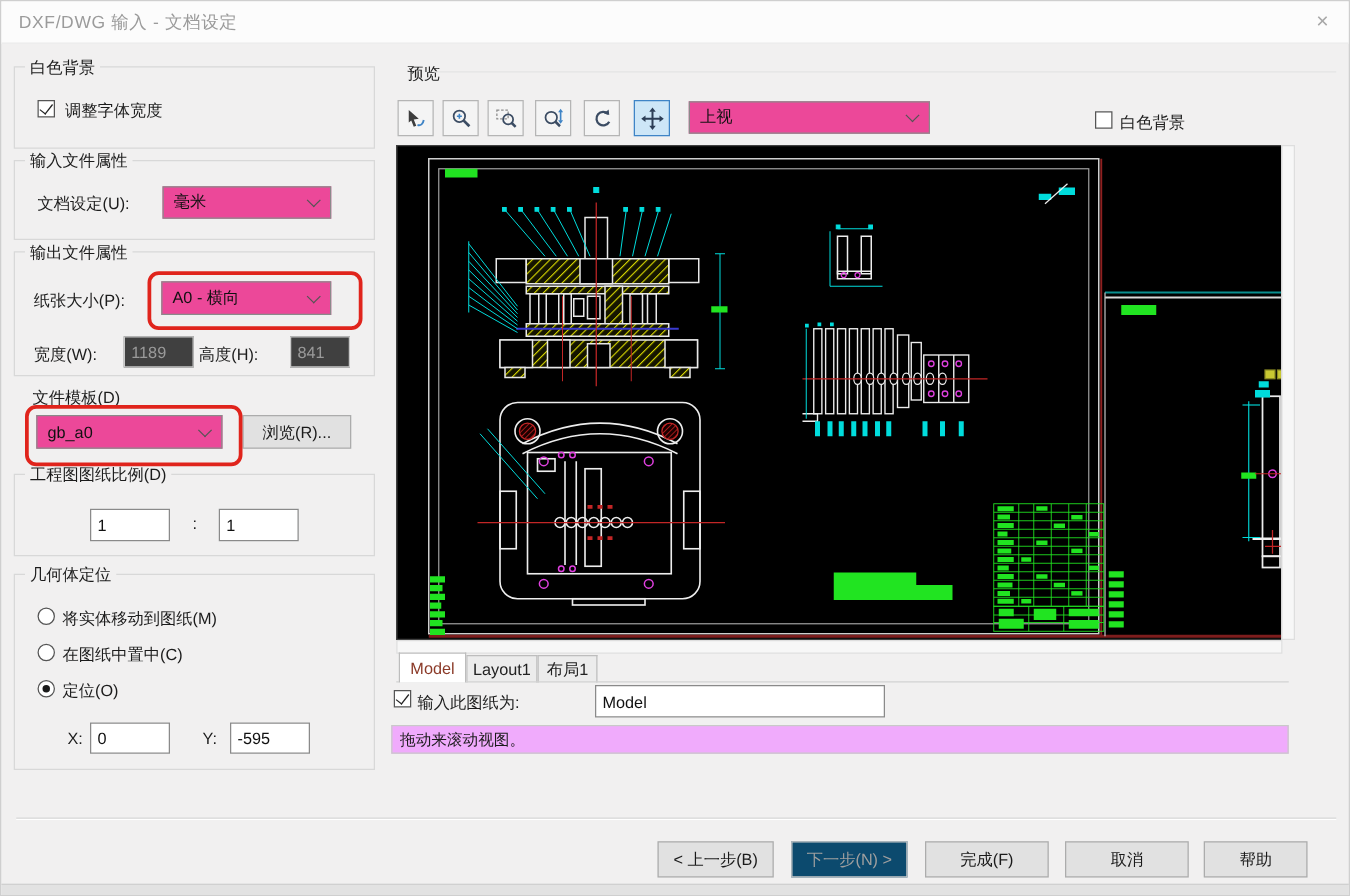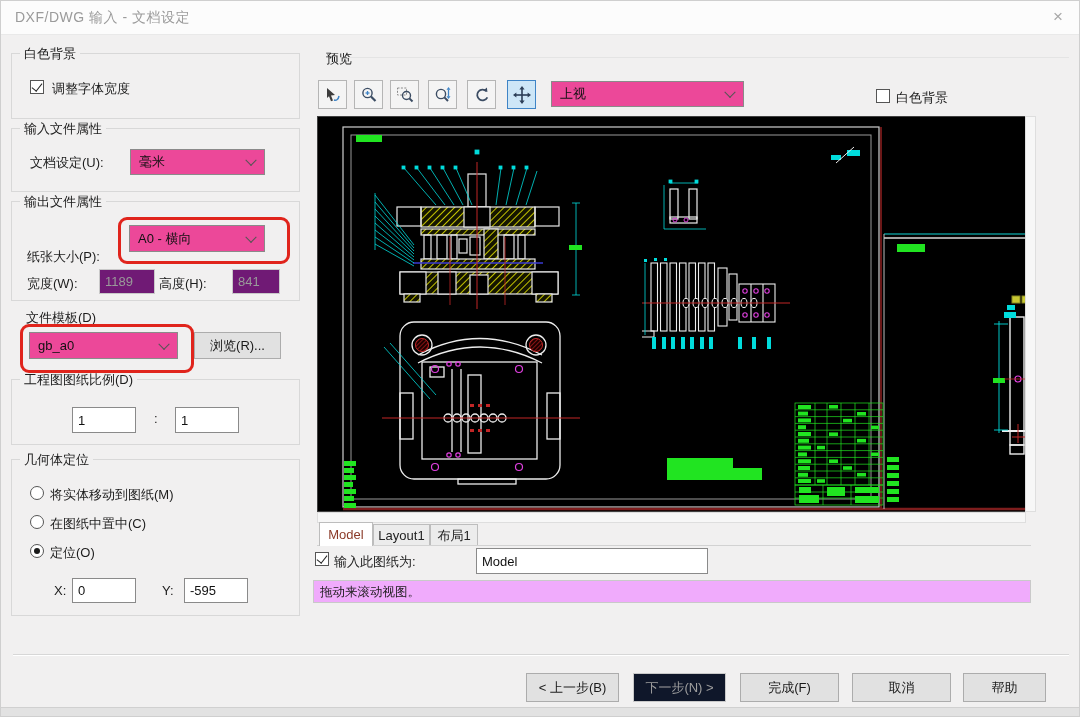--- a/index.html
+++ b/index.html
@@ -7,38 +7,38 @@
   .titlebar{position:absolute;left:0;top:0;right:0;height:33px;background:#fcfcfc;border-bottom:1px solid #e9e9e9;}
   .title{position:absolute;left:14px;top:8px;font-size:14px;color:#9b9b9b;letter-spacing:.5px;white-space:nowrap;}
   .close{position:absolute;right:16px;top:6px;font-size:17px;color:#a8a8a8;cursor:default;}
   .group{position:absolute;border:1px solid #d8d8d8;}
   .legend{position:absolute;top:-9px;left:8px;background:#f1f0f0;padding:0 4px;font-size:13px;color:#1c1c1c;white-space:nowrap;}
   .lbl{position:absolute;font-size:13px;color:#1c1c1c;white-space:nowrap;}
   .select{position:absolute;background:#ec4899;border:1px solid #8a8a8a;box-sizing:border-box;font-size:13px;color:#111;}
   .select .val{position:absolute;left:8px;top:50%;transform:translateY(-52%);white-space:nowrap;}
   .chev{position:absolute;right:9px;top:50%;width:7px;height:7px;border-right:1.4px solid #555;border-bottom:1.4px solid #555;transform:translateY(-72%) rotate(45deg);}
   .tinput{position:absolute;border:1px solid #8a8a8a;background:#fff;font-size:13px;color:#111;padding:2px 5px;box-sizing:border-box;font-family:inherit;outline:none;}
-  .tinput.dis{border-color:#c9c9c9;background:#701a75;color:#9a9a9a;}
+  .tinput.dis{border-color:#c9c9c9;background:#404040;color:#9a9a9a;}
   .cb{position:absolute;width:14px;height:14px;border:1px solid #555;background:#fff;box-sizing:border-box;}
   .cb.checked::after{content:"";position:absolute;left:3px;top:0px;width:5px;height:9px;border-right:1.8px solid #222;border-bottom:1.8px solid #222;transform:rotate(38deg);}
   .radio{position:absolute;width:14px;height:14px;border:1px solid #555;border-radius:50%;background:#fff;box-sizing:border-box;}
   .radio.sel::after{content:"";position:absolute;left:3px;top:3px;width:6px;height:6px;border-radius:50%;background:#1a1a1a;}
   .hl{position:absolute;border:3px solid #e0241c;border-radius:9px;pointer-events:none;z-index:5;}
   .tbtn{position:absolute;width:29px;height:29px;background:#f4f4f4;border:1px solid #b5b5b5;box-sizing:border-box;display:flex;align-items:center;justify-content:center;}
   .tbtn.active{background:#cde6f7;border-color:#3f84c6;}
   .canvas{position:absolute;left:316px;top:115px;width:707px;height:394px;background:#000;border:1px solid #404040;}
   .hscroll{position:absolute;left:316px;top:511px;width:709px;height:11px;background:#f7f7f7;border:1px solid #dedede;box-sizing:border-box;}
   .vscroll{position:absolute;left:1024px;top:115px;width:11px;height:396px;background:#f7f7f7;border:1px solid #dedede;box-sizing:border-box;}
   .tab{position:absolute;top:523px;height:22px;font-size:13px;color:#222;background:#ececec;border:1px solid #bdbdbd;border-bottom:none;box-sizing:border-box;display:flex;align-items:center;justify-content:center;}
   .tab.active{top:521px;height:24px;background:#fff;color:#8b3a28;z-index:2;}
   .tabline{position:absolute;left:316px;top:544px;width:714px;height:1px;background:#d2d2d2;}
   .status{position:absolute;left:312px;top:579px;width:718px;height:23px;background:#f0abfc;border:1px solid #c9c9c9;box-sizing:border-box;font-size:12.5px;color:#1c1c1c;padding:3px 6px;white-space:nowrap;}
   .sep{position:absolute;left:12px;top:653px;width:1056px;height:1px;background:#d7d7d7;box-shadow:0 1px 0 #ffffff;}
   .btn{position:absolute;top:672px;height:29px;background:#e1e1e1;border:1px solid #acacac;box-sizing:border-box;font-size:13px;color:#1a1a1a;display:flex;align-items:center;justify-content:center;white-space:nowrap;}
-  .btn.disabled{color:#9f9f9f;background:#0f172a;border-color:#c9c9c9;}
+  .btn.disabled{color:#9f9f9f;background:#0c4a6e;border-color:#c9c9c9;}
   .bottomstrip{position:absolute;left:0;top:706px;width:1080px;height:11px;background:#e2e2e2;border-top:1px solid #d0d0d0;box-sizing:border-box;}
   .prevline{position:absolute;left:346px;top:56px;width:722px;height:1px;background:#e4e4e4;}
 </style>
 </head>
 <body>
 
 <div class="dialog">
 
   <div class="titlebar">
     <div class="title">DXF/DWG 输入 - 文档设定</div>
@@ -55,21 +55,21 @@
     <span class="legend">输入文件属性</span>
     <span class="lbl" style="left:18px;top:25px;">文档设定(U):</span>
     <div class="select" style="left:118px;top:20px;width:135px;height:26px;">
       <span class="val">毫米</span>
       <span class="chev"></span>
     </div>
   </div>
 
   <div class="group" style="left:10px;top:200px;width:287px;height:98px;">
     <span class="legend">输出文件属性</span>
-    <span class="lbl" style="left:15px;top:46px;text-align:center;">纸张大小(P):</span>
+    <span class="lbl" style="left:15px;top:30px;text-align:center;">纸张大小(P):</span>
     <div class="select" style="left:117px;top:23px;width:136px;height:27px;">
       <span class="val">A0 - 横向</span>
       <span class="chev"></span>
     </div>
     <span class="lbl" style="left:15px;top:73px;">宽度(W):</span>
     <input class="tinput dis" style="left: 87px; top: 67px; width: 56px; height: 25px;" value="1189">
     <span class="lbl" style="left:147px;top:73px;">高度(H):</span>
     <input class="tinput dis" style="left: 220px; top: 67px; width: 48px; height: 25px;" value="841">
   </div>
   <div class="hl" style="left:117px;top:216px;width:166px;height:41px;"></div>

